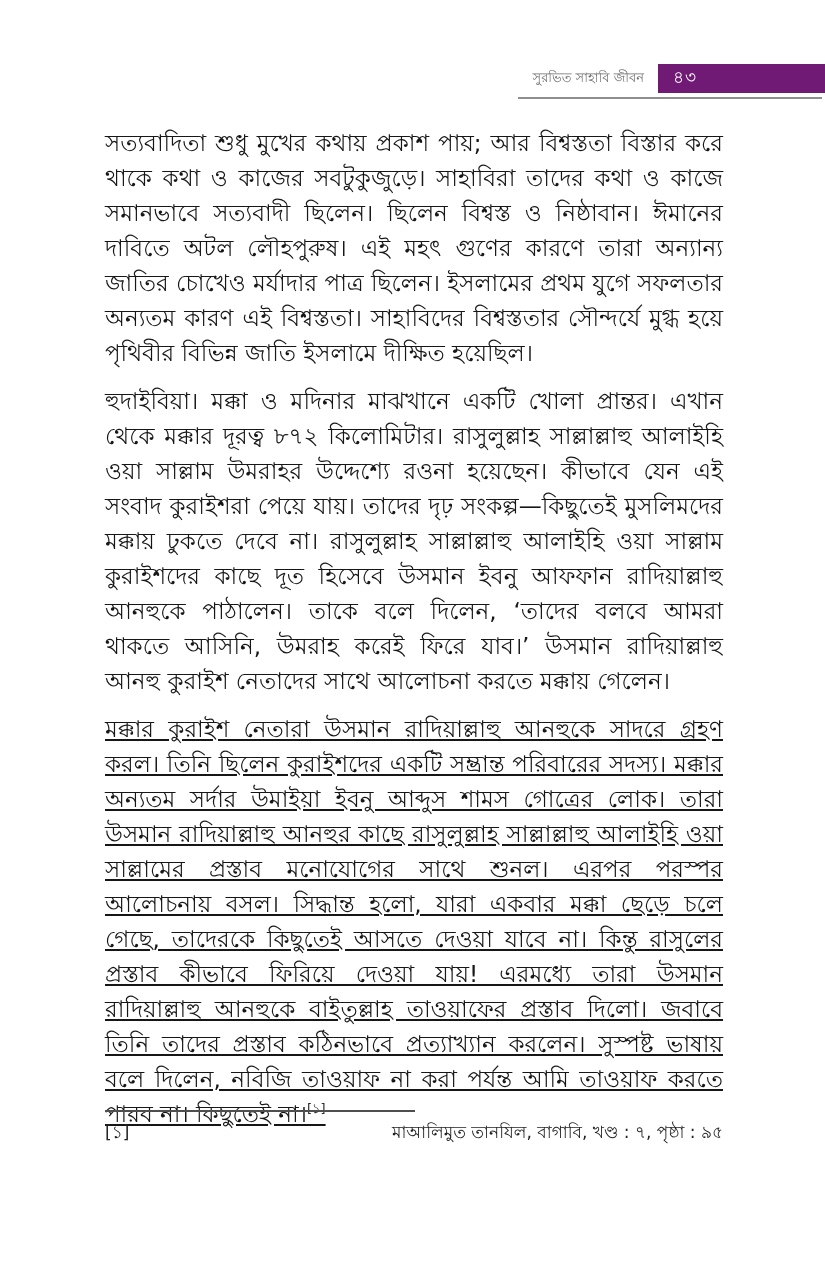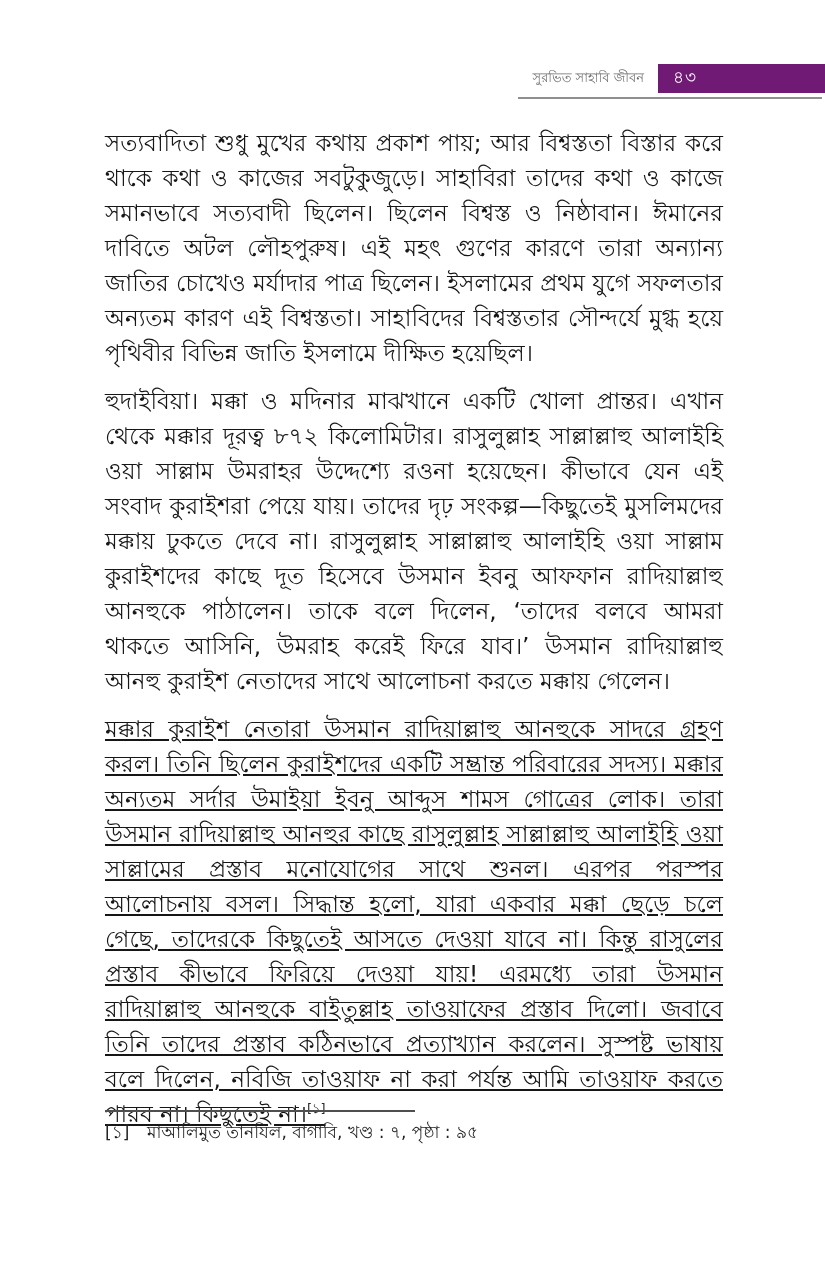--- a/index.html
+++ b/index.html
@@ -93,21 +93,21 @@
     display: flex;
     align-items: flex-start;
     color: #222222;
     font-size: 17px;
     line-height: 24px;
   }
   .fn-marker {
     flex: 0 0 auto;
     width: 42px;
   }
-  .fn-text { flex: 1 1 auto; }
+  .fn-text { flex: 1 1 auto; text-align: right; }
 </style>
 </head>
 <body>
 
 <div class="page">
 
   <header class="header">
     <span class="header-title">সুরভিত সাহাবি জীবন</span>
     <span class="page-num-bar">
       <span class="page-num">৪৩</span>

